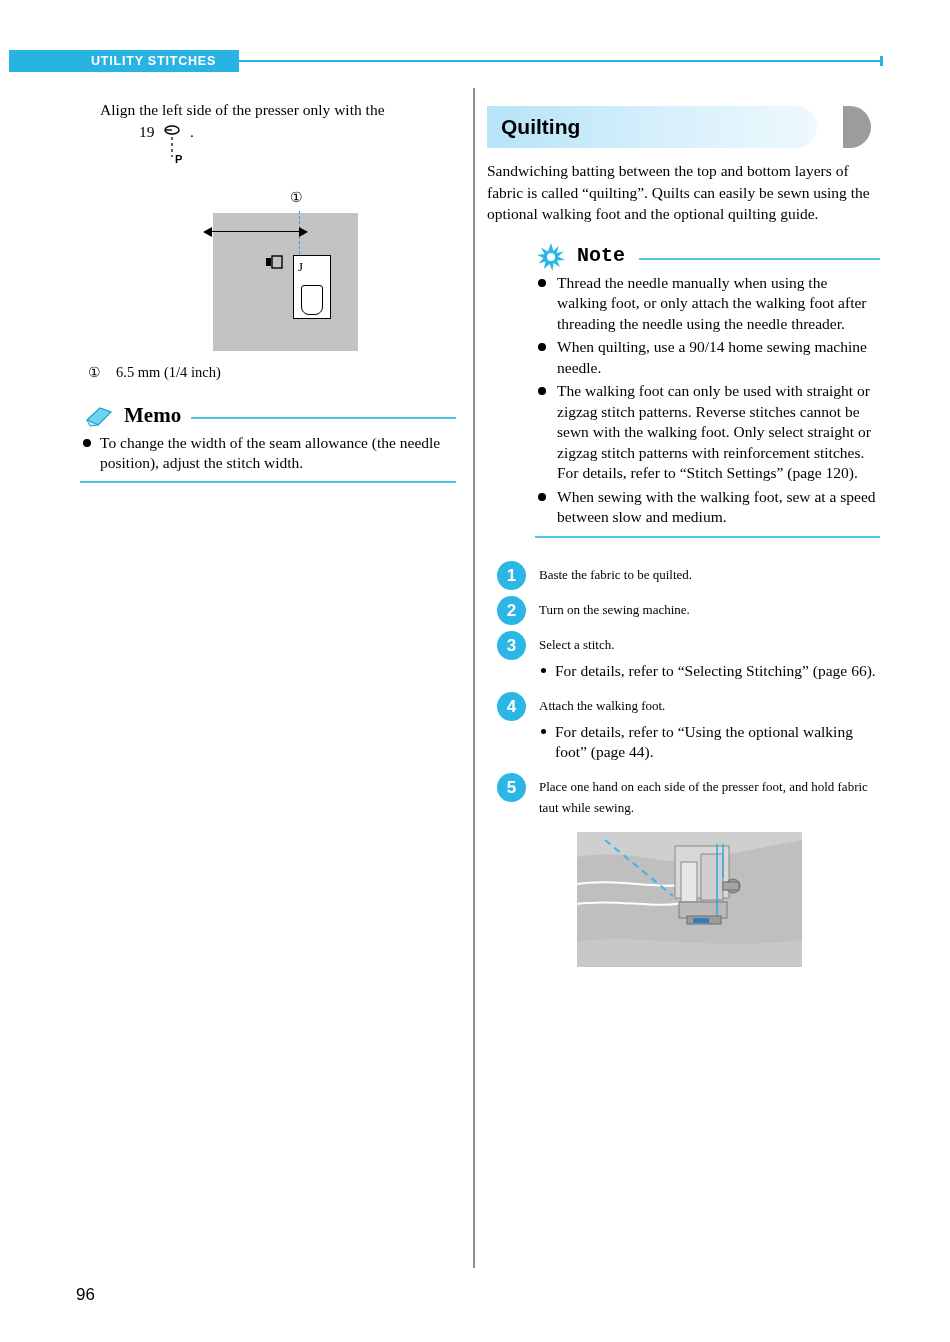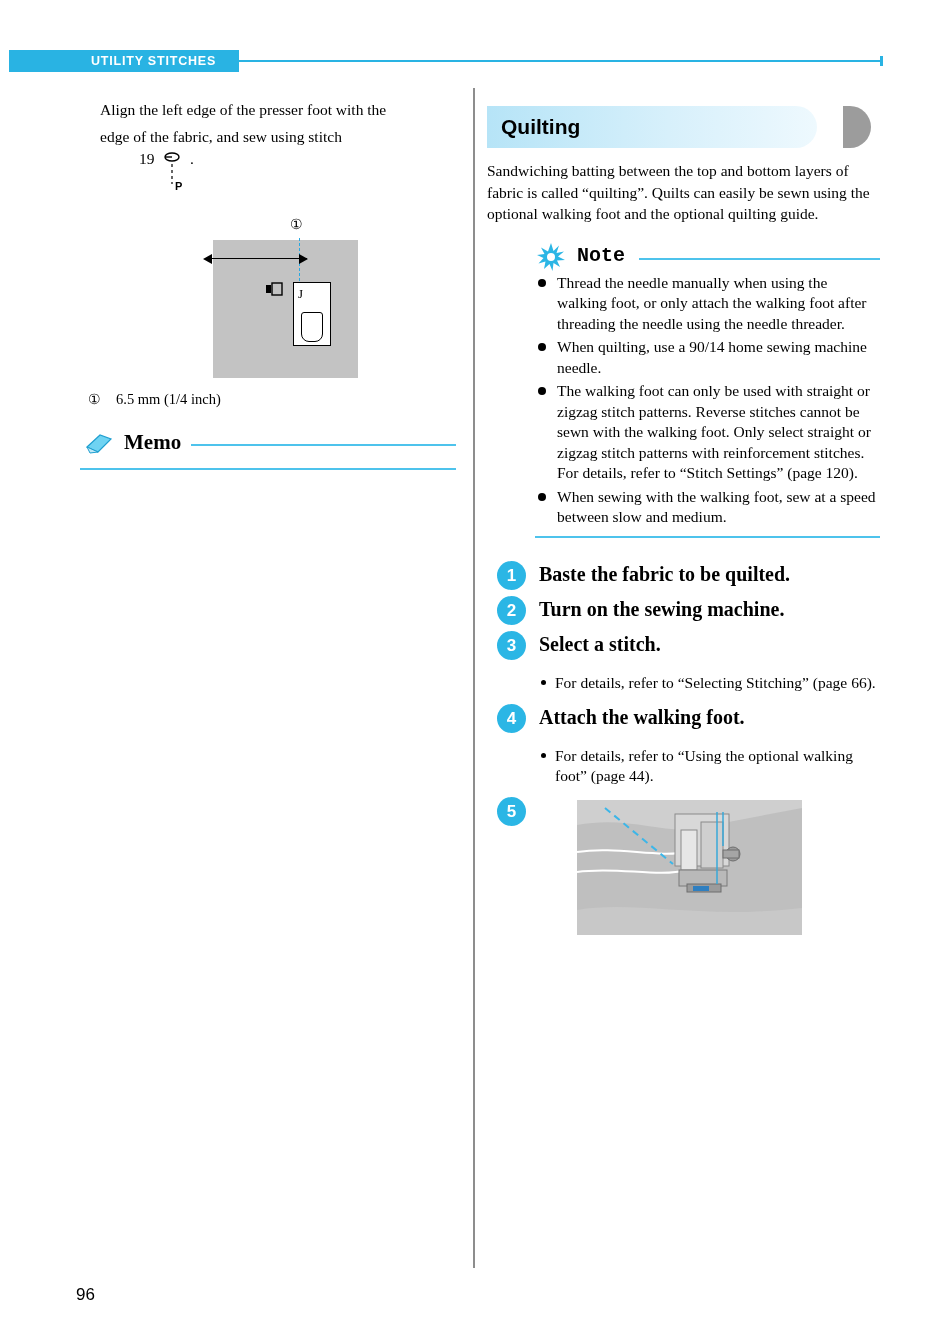--- a/index.html
+++ b/index.html
@@ -430,28 +430,28 @@
     background: #2bb6e5;
     color: #ffffff;
     font-family: "Liberation Sans", sans-serif;
     font-weight: bold;
     font-size: 17px;
     text-align: center;
     line-height: 29px;
   }
   .step-title {
     font-family: "Liberation Serif", serif;
-    font-weight: bold;
-    font-size: 20px;
+    font-weight: normal;
+    font-size: 13px;
     line-height: 21px;
   }
   .step-sub {
     position: relative;
     padding-left: 16px;
-    margin-top: 18px;
+    margin-top: 6px;
     font-size: 15.5px;
     line-height: 20px;
   }
   .step-sub .sdot {
     position: absolute;
     left: 2px;
     top: 7px;
     width: 5px;
     height: 5px;
     background: #000;
@@ -489,22 +489,21 @@
     <div class="header-title">UTILITY STITCHES</div>
     <div class="header-rule"></div>
     <div class="header-rule-end"></div>
   </div>
 
   <div class="col-divider"></div>
 
   <div class="left-col">
 
 
-    <div class="body-text indent-22">Align the left edge of the presser foot with the</div>
-    <div class="body-text indent-22">edge of the fabric, and sew using stitch</div>
+    <div class="body-text indent-22">Align the left side of the presser only with the</div>
 
     <div class="stitch19">
       <span class="num">19</span>
       <span class="stitch-icon">
         <svg width="26" height="52" viewBox="0 0 26 52">
           <ellipse cx="9" cy="7" rx="7" ry="4" fill="none" stroke="#000" stroke-width="1.4"></ellipse>
           <line x1="2" y1="7" x2="9" y2="7" stroke="#000" stroke-width="1.4"></line>
           <line x1="9" y1="14" x2="9" y2="34" stroke="#000" stroke-width="1.2" stroke-dasharray="3,3"></line>
           <text x="12" y="40" font-family="Liberation Sans, sans-serif" font-size="11" font-weight="bold" fill="#000">P</text>
         </svg>
@@ -540,20 +539,24 @@
     <div class="memo-wrap">
       <div class="memo-title-row">
         <span class="memo-icon">
           <svg width="30" height="22" viewBox="0 0 30 22">
             <path d="M3 14 L16 2 L27 6 L14 19 Z" fill="#6fd3f2" stroke="#1f9fd0" stroke-width="1.2"></path>
             <path d="M3 14 L6 20 L14 19 Z" fill="#bfe9f8" stroke="#1f9fd0" stroke-width="1"></path>
           </svg>
         </span>
         <span class="memo-title">Memo</span>
         <span class="memo-rule-top"></span>
+      </div>
+      <div class="memo-body">
+        <span class="dot"></span>
+        <span>To change the width of the seam allowance (the needle position), adjust the stitch width.</span>
       </div>
       <div class="memo-rule-bot"></div>
     </div>
   </div>
 
   <div class="right-col">
 
     <div class="section-banner">
       <div class="banner-bg"></div>
       <div class="banner-dot"></div>
@@ -619,20 +622,21 @@
         <span class="step-num">4</span>
         <div class="step-title">Attach the walking foot.</div>
         <div class="step-sub">
           <span class="sdot"></span>
           <span>For details, refer to “Using the optional walking foot” (page 44).</span>
         </div>
       </div>
 
       <div class="step">
         <span class="step-num">5</span>
+        <div class="step-title">Place one hand on each side of the presser foot, and hold fabric taut while sewing.</div>
       </div>
 
       <div class="photo">
         <svg width="225" height="135" viewBox="0 0 225 135">
           <rect x="0" y="0" width="225" height="135" fill="#bfbfbf"></rect>
           <path d="M0 25 C50 15, 90 35, 120 28 L225 8 L225 0 L0 0 Z" fill="#cfcfcf"></path>
           <path d="M0 110 C60 100, 120 120, 225 108 L225 135 L0 135 Z" fill="#c8c8c8"></path>
           <path d="M0 52 C40 46, 80 58, 110 52" fill="none" stroke="#ffffff" stroke-width="2"></path>
           <path d="M0 72 C40 66, 80 78, 110 70" fill="none" stroke="#ffffff" stroke-width="2"></path>
           <line x1="28" y1="8" x2="96" y2="64" stroke="#3cb6e8" stroke-width="2" stroke-dasharray="7,5"></line>

